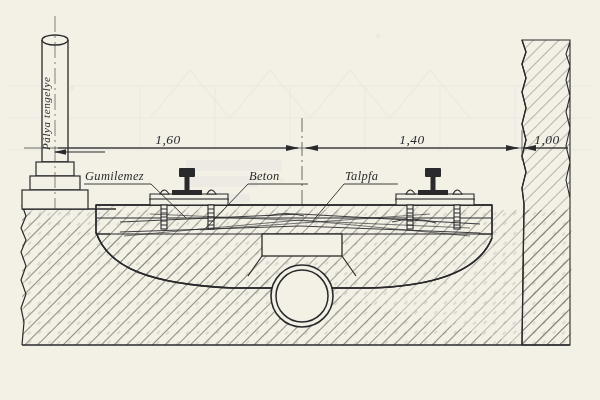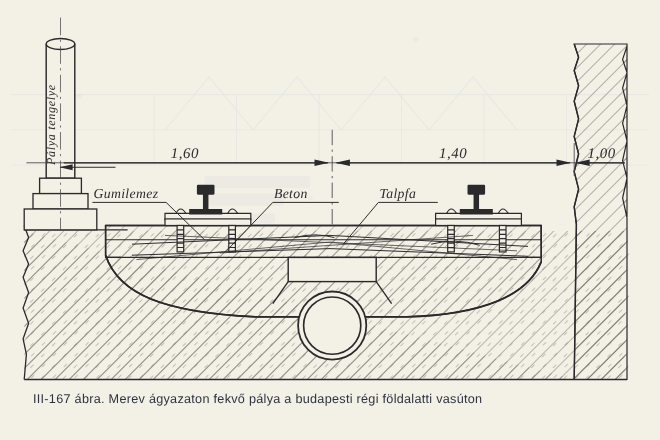--- a/index.html
+++ b/index.html
@@ -248,14 +248,13 @@
 
     <g stroke="#2a2a2c" stroke-width="0.7" fill="none" opacity=".9">
       <path d="M124 236 L300 220 L470 236"></path>
       <path d="M150 214 L470 228"></path>
       <path d="M200 230 L430 214"></path>
     </g>
   </svg>
 
   <div class="grain"></div>
 
-  <div class="caption">III-167 ábra. Merev ágyazaton fekvő pálya a budapesti régi földalatti vasúton</div>
 </div>
 
 </body></html>

